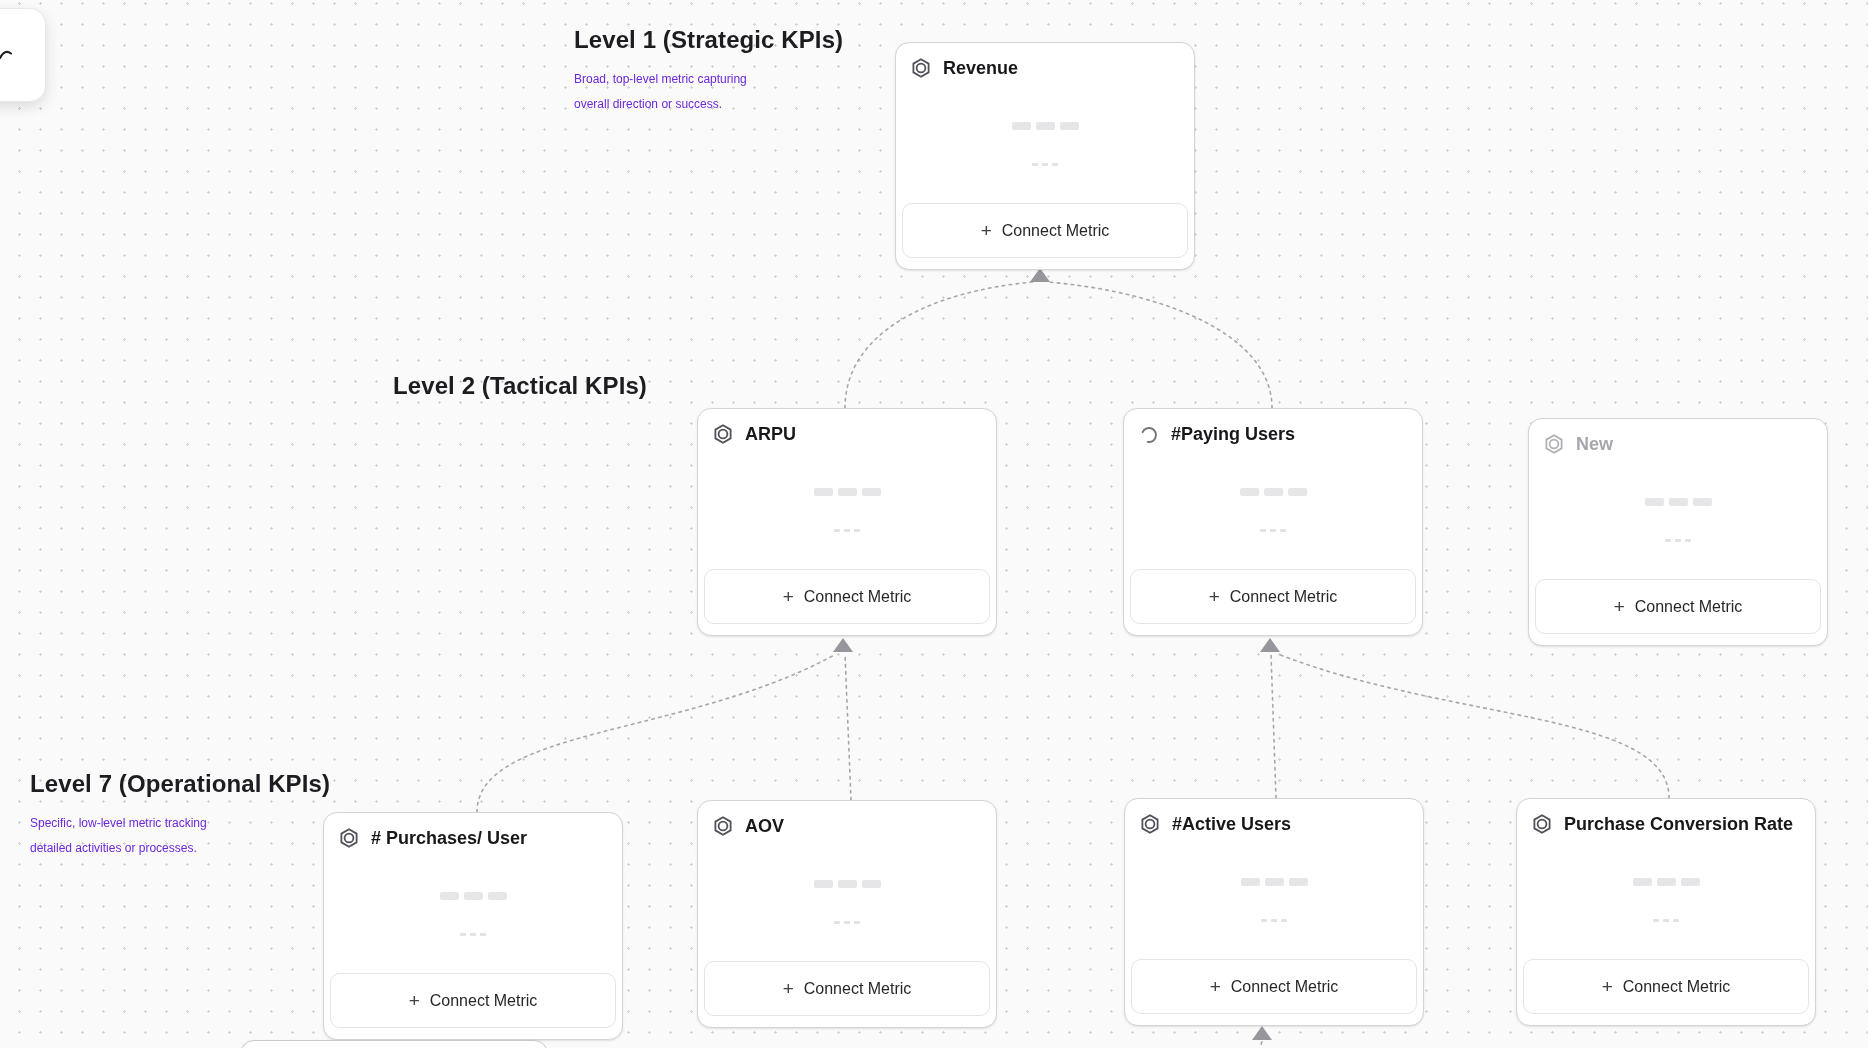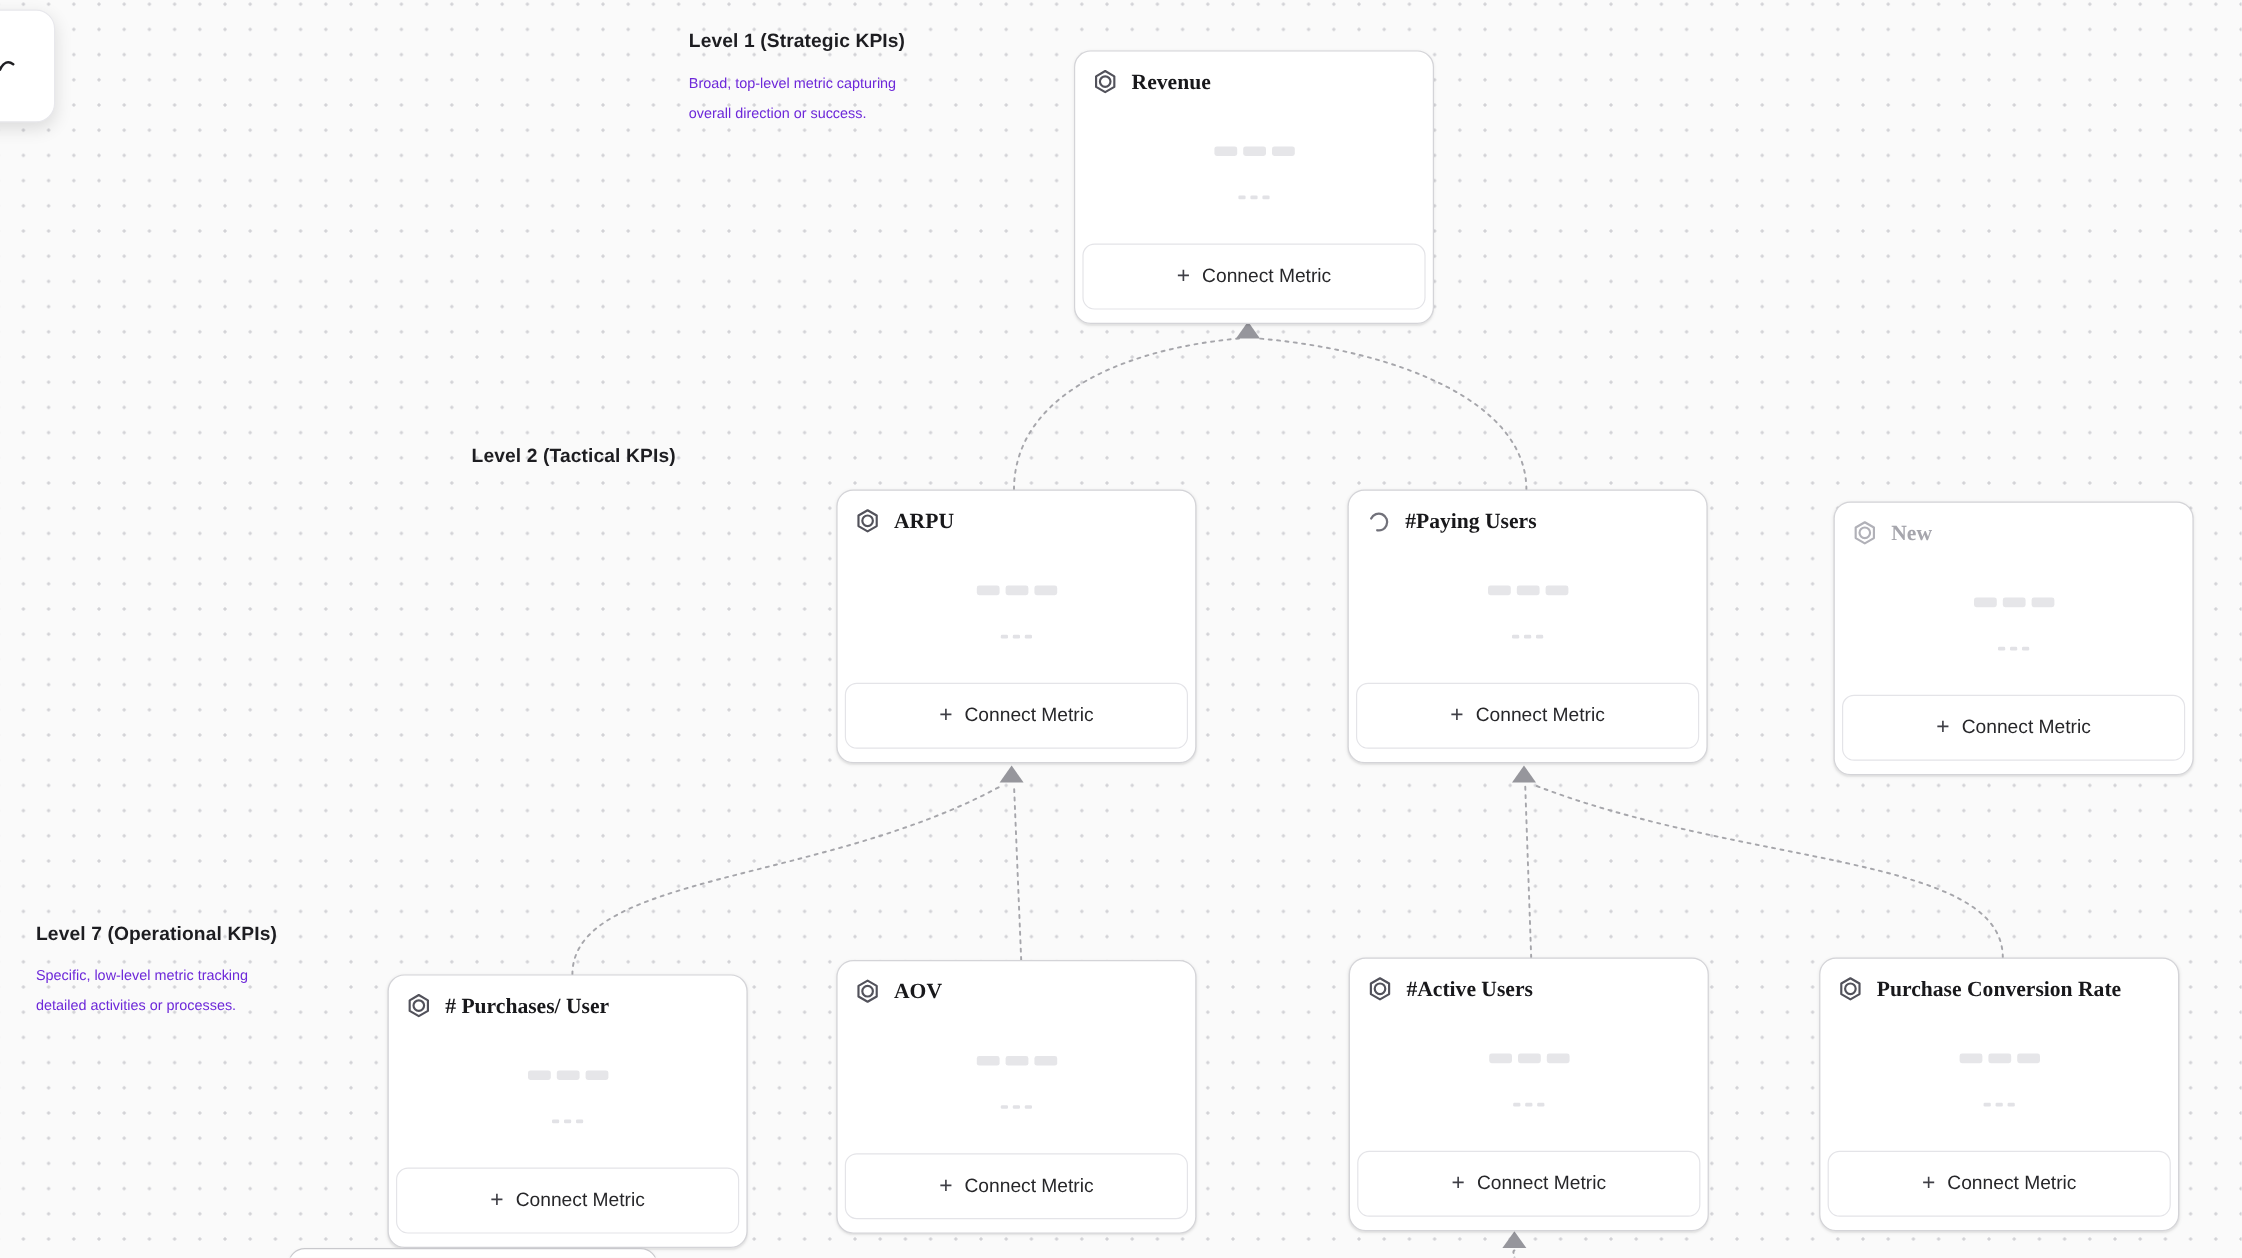--- a/index.html
+++ b/index.html
@@ -5,29 +5,29 @@
   html,body{margin:0;padding:0;}
   body{
     width:1868px;height:1048px;overflow:hidden;position:relative;
     font-family:"Liberation Sans",sans-serif;
     background-color:#fafafa;
     background-image:radial-gradient(circle,#d2d2d6 1.2px,transparent 1.4px);
     background-size:21px 21px;background-position:9px 14px;
   }
   .connectors{position:absolute;left:0;top:0;pointer-events:none;}
   .level-label{position:absolute;}
-  .level-label h2{margin:0 0 13px 0;font-size:16px;font-weight:700;color:#1d1d21;letter-spacing:.1px;}
+  .level-label h2{margin:0 0 13px 0;font-size:24px;font-weight:700;color:#1d1d21;letter-spacing:.1px;}
   .level-label p{margin:0;font-size:12px;line-height:25px;color:#6d28d9;}
   .card{
     position:absolute;width:300px;height:228px;background:#fff;
     border:1px solid #d4d4d8;border-radius:14px;
     box-shadow:0 1px 3px rgba(0,0,0,.07),0 1px 1px rgba(0,0,0,.04);
     box-sizing:border-box;
   }
-  .card-header{position:absolute;left:14px;top:14px;display:flex;align-items:center;gap:11px;font-family:Liberation Serif, serif;}
+  .card-header{position:absolute;left:14px;top:14px;display:flex;align-items:center;gap:11px;}
   .card-title{font-size:18px;font-weight:700;color:#18181b;white-space:nowrap;}
   .card.draft .card-title{color:#a6a6ad;}
   .icon{display:inline-flex;width:22px;height:22px;align-items:center;justify-content:center;}
   .icon svg{display:block;}
   .hex-stroke{stroke:#52525b;}
   .card.draft .hex-stroke{stroke:#b1b1b8;}
   .skeleton{position:absolute;left:0;top:79px;width:100%;display:flex;flex-direction:column;align-items:center;gap:0;}
   .sk-row{display:flex;gap:5px;justify-content:center;}
   .sk-row i{display:block;width:19px;height:8px;border-radius:2px;background:#e6e6e9;}
   .sk-row.small{margin-top:33px;gap:4px;}

